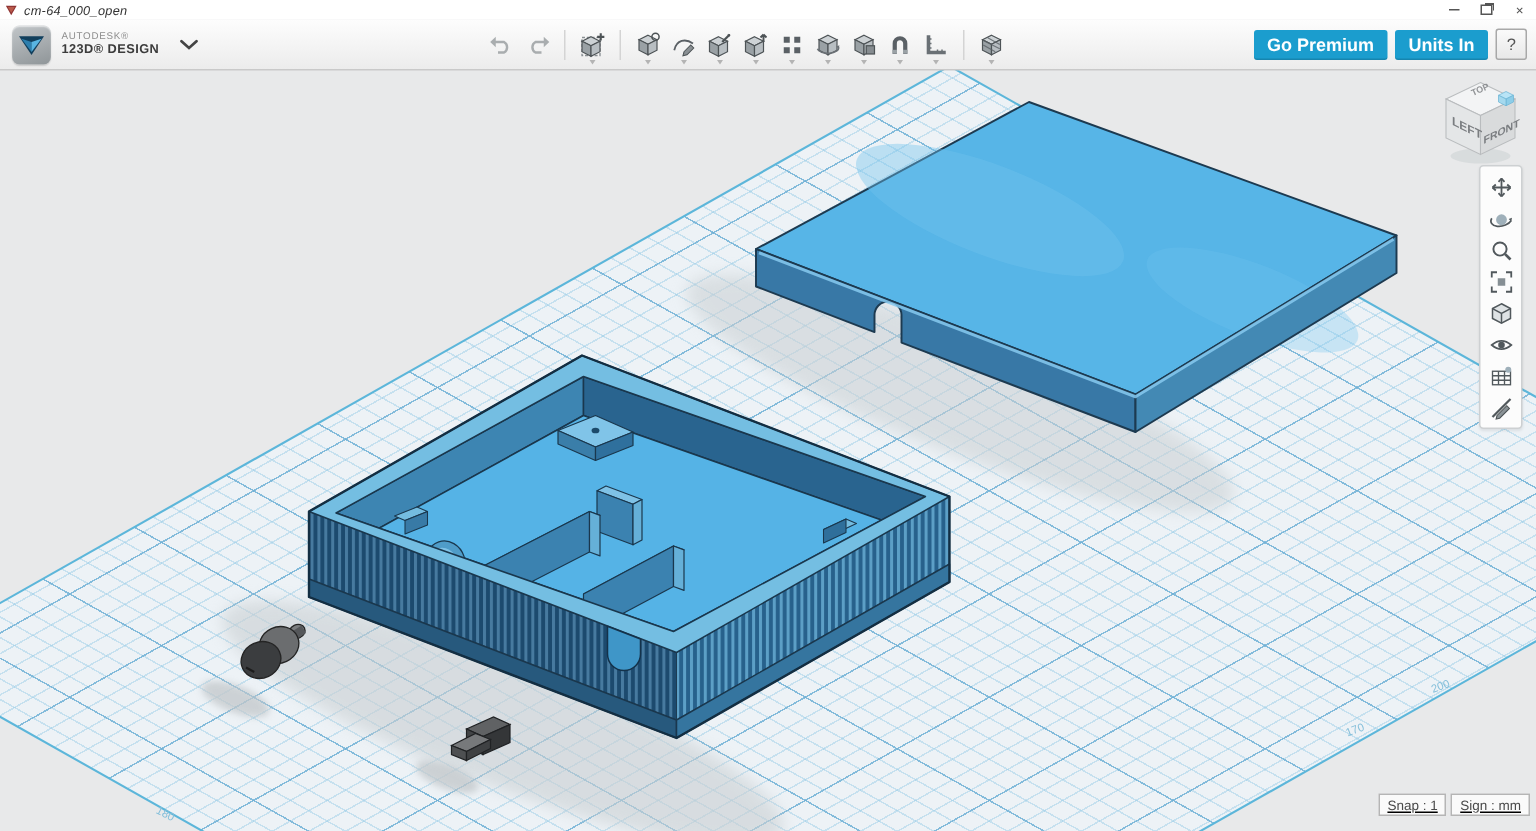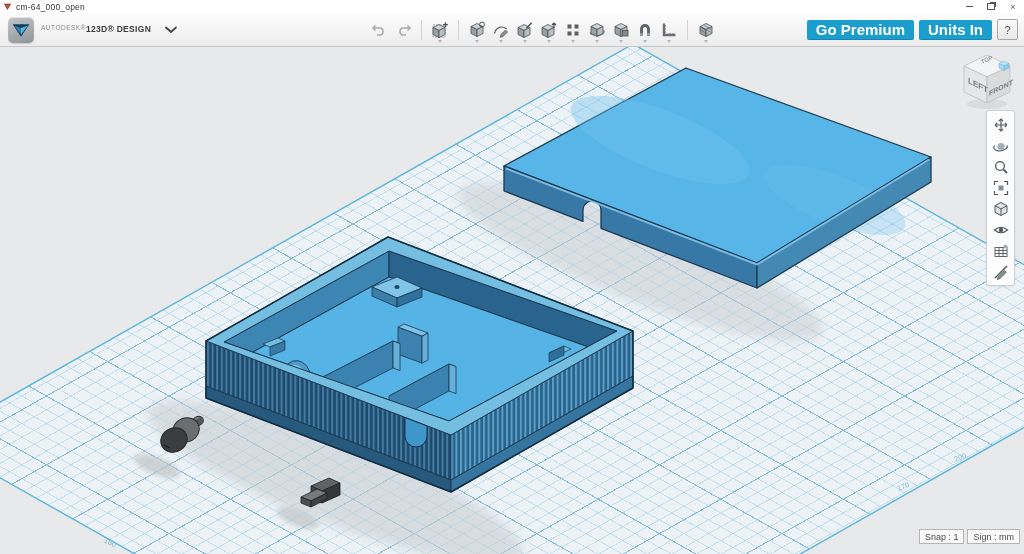--- a/index.html
+++ b/index.html
@@ -1,46 +1,46 @@
 <!DOCTYPE html>
 <html><head>
 <meta charset="utf-8">
 <style>
   html,body{margin:0;padding:0;}
   body{width:1024px;height:554px;overflow:hidden;font-family:"Liberation Sans",sans-serif;
        background:#e8e9ea;position:relative;-webkit-font-smoothing:antialiased;}
   
   #titlebar{position:absolute;top:0;left:0;right:0;height:13px;background:#ffffff;
-    display:flex;align-items:center;font-size:8.5px;color:#333;z-index:30;}
+    display:flex;align-items:center;font-size:8.5px;color:#333;z-index:30;font-style:italic;}
   #titlebar .app-ico{width:9px;height:9px;margin:0 4px 0 3px;}
   #titlebar .t-title{flex:0 0 auto;letter-spacing:.2px;}
   #titlebar .t-spacer{flex:1;}
   .winbtn{width:22px;height:12px;display:flex;align-items:center;justify-content:center;
     color:#555;font-size:9px;cursor:default;}
   .winbtn .min-shape{width:7px;height:1px;background:#555;display:block;}
   .winbtn .rest-shape{width:6px;height:5px;border:1px solid #555;display:block;box-shadow:2px -2px 0 -1px #555;}
   
   #toolbar{position:absolute;top:13px;left:0;right:0;height:33px;
     background:linear-gradient(#fdfdfd,#ececec);border-bottom:1px solid #c9c9c9;
     display:flex;align-items:center;z-index:30;}
   .logo-chip{width:26px;height:26px;margin:0 7px 0 8px;border-radius:5px;
     background:linear-gradient(160deg,#c2c6c9,#8f9598);display:flex;align-items:center;justify-content:center;
     box-shadow:inset 0 1px 1px rgba(255,255,255,.6),0 1px 1px rgba(0,0,0,.15);}
-  .brand{display:flex;line-height:1.05;}
+  .brand{display:flex;flex-direction:column;line-height:1.05;}
   .brand .a{font-size:6.5px;color:#8d8d8d;letter-spacing:.5px;}
   .brand .p{font-size:8.5px;font-weight:bold;color:#3c3c3c;letter-spacing:.3px;}
   .brand-caret{margin:0 10px 0 14px;}
   .tb-sep{width:1px;height:20px;background:#d4d4d4;margin:0 6px;}
   .tbtn{position:relative;width:24px;height:26px;display:flex;align-items:center;justify-content:center;
     border-radius:3px;cursor:default;}
   .tbtn .caret{position:absolute;bottom:0;left:50%;margin-left:-2px;width:0;height:0;
     border-left:2.5px solid transparent;border-right:2.5px solid transparent;border-top:3px solid #b4b4b4;}
   .grow{flex:1;}
   .cta{height:20px;padding:0 9px;margin-right:5px;border-radius:2px;background:#1b9dce;
-    color:#fff;font-size:15px;font-weight:bold;display:flex;align-items:center;cursor:default;
+    color:#fff;font-size:12px;font-weight:bold;display:flex;align-items:center;cursor:default;
     box-shadow:inset 0 -1px 0 rgba(0,0,0,.15);}
   .help-btn{width:19px;height:19px;margin-right:6px;border:1px solid #a8a8a8;border-radius:2px;
     background:linear-gradient(#fafafa,#e8e8e8);color:#555;font-size:11px;display:flex;
     align-items:center;justify-content:center;cursor:default;}
   
   #canvas{position:absolute;top:46px;left:0;width:1024px;height:508px;background:#e8e9ea;overflow:hidden;}
   #grid-plane{position:absolute;left:-100px;top:-50px;width:1400px;height:800px;
     background-color:#edf2f6;
     background-image:
       repeating-linear-gradient(150.7deg, rgba(110,175,212,.75) 0 1px, transparent 1px 60px),
@@ -52,21 +52,21 @@
   .grid-label{position:absolute;font-size:7.5px;color:#85bfda;pointer-events:none;}
   #scene{position:absolute;left:0;top:0;width:1024px;height:508px;}
   
   #viewcube{position:absolute;left:960px;top:6px;width:58px;height:60px;cursor:default;}
   
   #viewtools{position:absolute;left:986px;top:64px;width:27px;background:#fcfcfc;
     border:1px solid #cdd0d2;border-radius:3px;padding:3px 0;display:flex;flex-direction:column;
     align-items:center;box-shadow:0 1px 2px rgba(0,0,0,.08);}
   .vbtn{width:21px;height:21px;display:flex;align-items:center;justify-content:center;border-radius:2px;cursor:default;}
   
-  #statusbar{position:absolute;right:4px;bottom:10px;display:flex;gap:3px;}
+  #statusbar{position:absolute;right:4px;bottom:10px;display:flex;gap:3px;text-decoration:underline;}
   .status-box{height:13px;padding:0 5px;background:#fafafa;border:1px solid #b5b5b5;
     font-size:9px;color:#4a4a4a;display:flex;align-items:center;cursor:default;}
 </style>
 </head>
 <body>
 
 <div id="titlebar">
   <svg class="app-ico" viewBox="0 0 10 10">
     <polygon points="1,2 9,2 5,9" fill="#8f3434"></polygon>
       <polygon points="2.4,3 7.6,3 5,7.2" fill="#b95a4a"></polygon>

